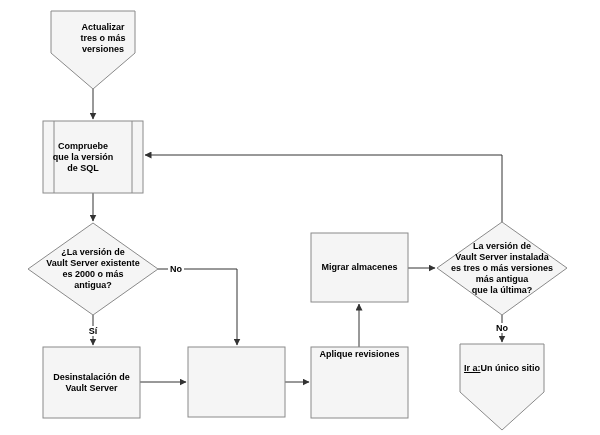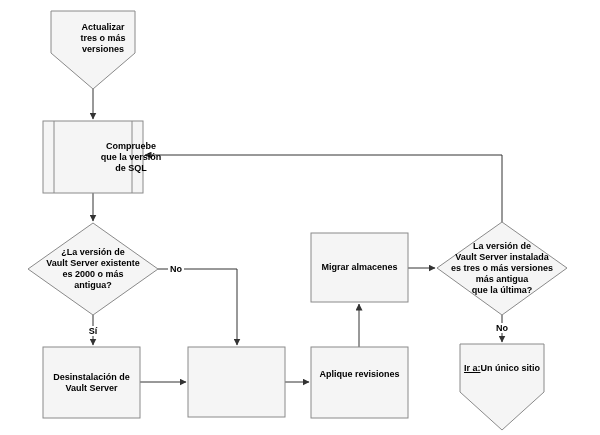--- a/index.html
+++ b/index.html
@@ -90,34 +90,34 @@
 
     <polygon class="shape" points="437,268 502,222 567,268 502,315"></polygon>
 
     <polygon class="shape" points="460,344 544,344 544,392 502,430 460,392"></polygon>
   </svg>
 
   <div class="node-label" style="left:61px; top:13px; width:84px; height:50px;">Actualizar
 tres o más
 versiones</div>
 
-  <div class="node-label" style="left:43px; top:121px; width:80px; height:72px;margin-left:48px;">Compruebe
+  <div class="node-label" style="left:43px; top:121px; width:80px; height:72px;">Compruebe
 que la versión
 de SQL</div>
 
   <div class="node-label" style="left:26px; top:223px; width:134px; height:92px;">¿La versión de
 Vault Server existente
 es 2000 o más
 antigua?</div>
 
   <div class="node-label" style="left:39px; top:347px; width:105px; height:71px;">Desinstalación de
 Vault Server</div>
 
 
-  <div class="node-label" style="left:307px; top:347px; width:105px; height:54px;text-align:center;">Aplique revisiones</div>
+  <div class="node-label" style="left:307px; top:327px; width:105px; height:54px;text-align:center;">Aplique revisiones</div>
 
   <div class="node-label" style="left:307px; top:233px; width:105px; height:69px;">Migrar almacenes</div>
 
   <div class="node-label" style="left:434px; top:222px; width:136px; height:93px;">La versión de
 Vault Server instalada
 es tres o más versiones
 más antigua
 que la última?</div>
 
   <div class="node-label goto-label" style="left:460px; top:344px; width:84px; height:48px;">

